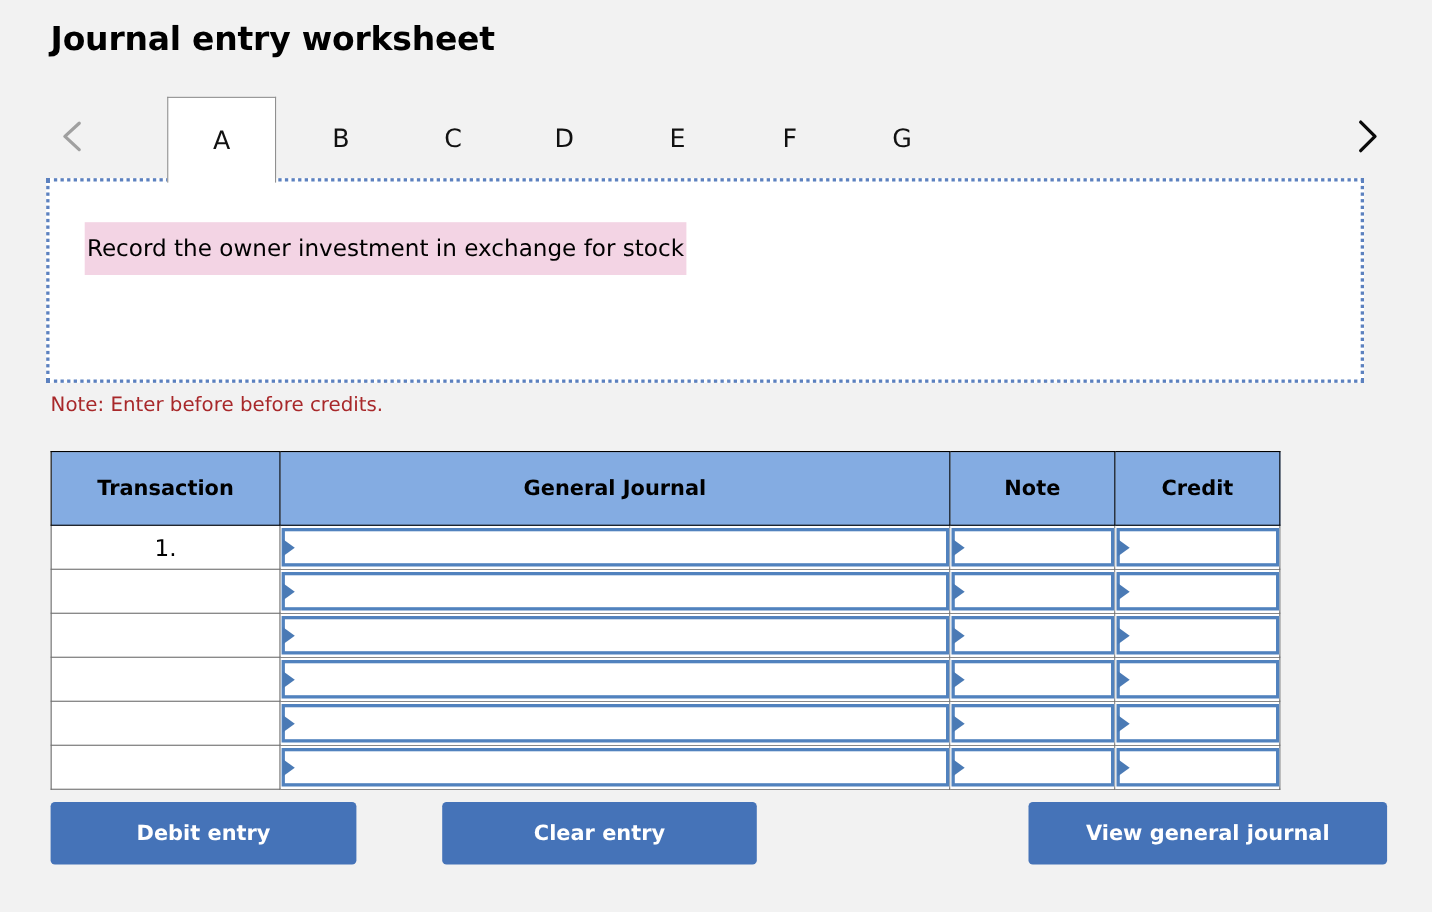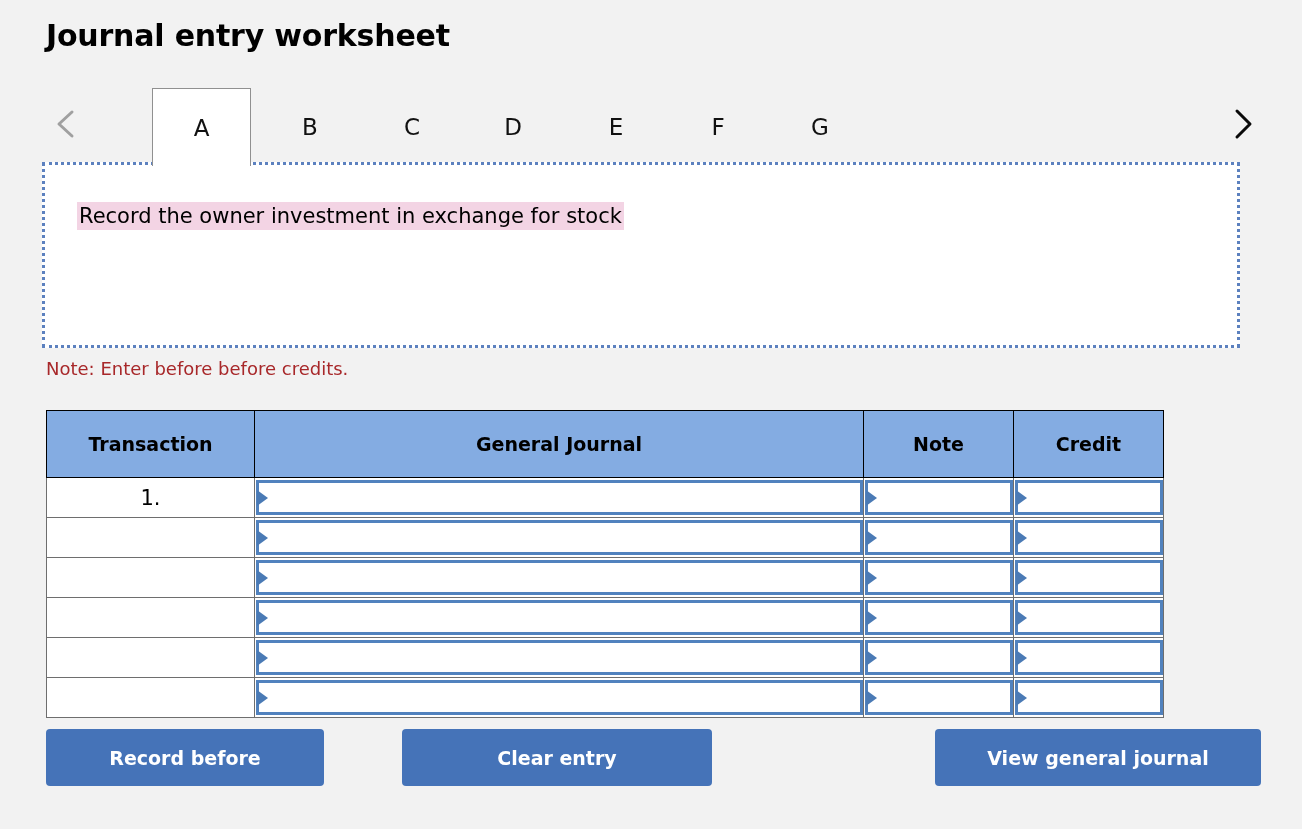--- a/index.html
+++ b/index.html
@@ -87,21 +87,21 @@
     border: 3px dotted #5c81bf;
     box-sizing: border-box;
   }
   #instruction-text {
     position: absolute;
     left: 32px;
     top: 37px;
     font-size: 21px;
     color: #000000;
     background: #f3d4e4;
-    padding: 1px 2px;
+    padding: 11px 2px;
     line-height: 1.25;
   }
 
   
   #note-text {
     position: absolute;
     left: 46px;
     top: 358px;
     font-size: 18px;
     color: #a8282a;
@@ -181,21 +181,21 @@
     font-weight: bold;
     border: none;
     border-radius: 4px;
     cursor: pointer;
     display: flex;
     align-items: center;
     justify-content: center;
     font-family: "DejaVu Sans", "Liberation Sans", sans-serif;
   }
   #btn-record { left: 46px; top: 729px; width: 278px; }
-  #btn-clear  { left: 402px; top: 729px; width: 310px; }
+  #btn-clear  { left: 402px; top: 729px; width: 286px; }
   #btn-view   { left: 935px; top: 729px; width: 326px; text-align: center; }
 </style>
 </head>
 <body>
 
 <div id="page-title">Journal entry worksheet</div>
 
 <div id="tab-strip">
 
   <div id="nav-prev" class="nav-chevron">
@@ -334,15 +334,15 @@
           <div class="field-arrow"></div>
         </td>
         <td class="input-cell">
           <div class="field-frame"></div>
           <div class="field-arrow"></div>
         </td>
       </tr>
     </tbody>
 </table>
 
-<button id="btn-record" class="action-button">Record before</button>
+<button id="btn-record" class="action-button">Debit entry</button>
 <button id="btn-clear" class="action-button">Clear entry</button>
 <button id="btn-view" class="action-button">View general journal</button>
 
 </body></html>

